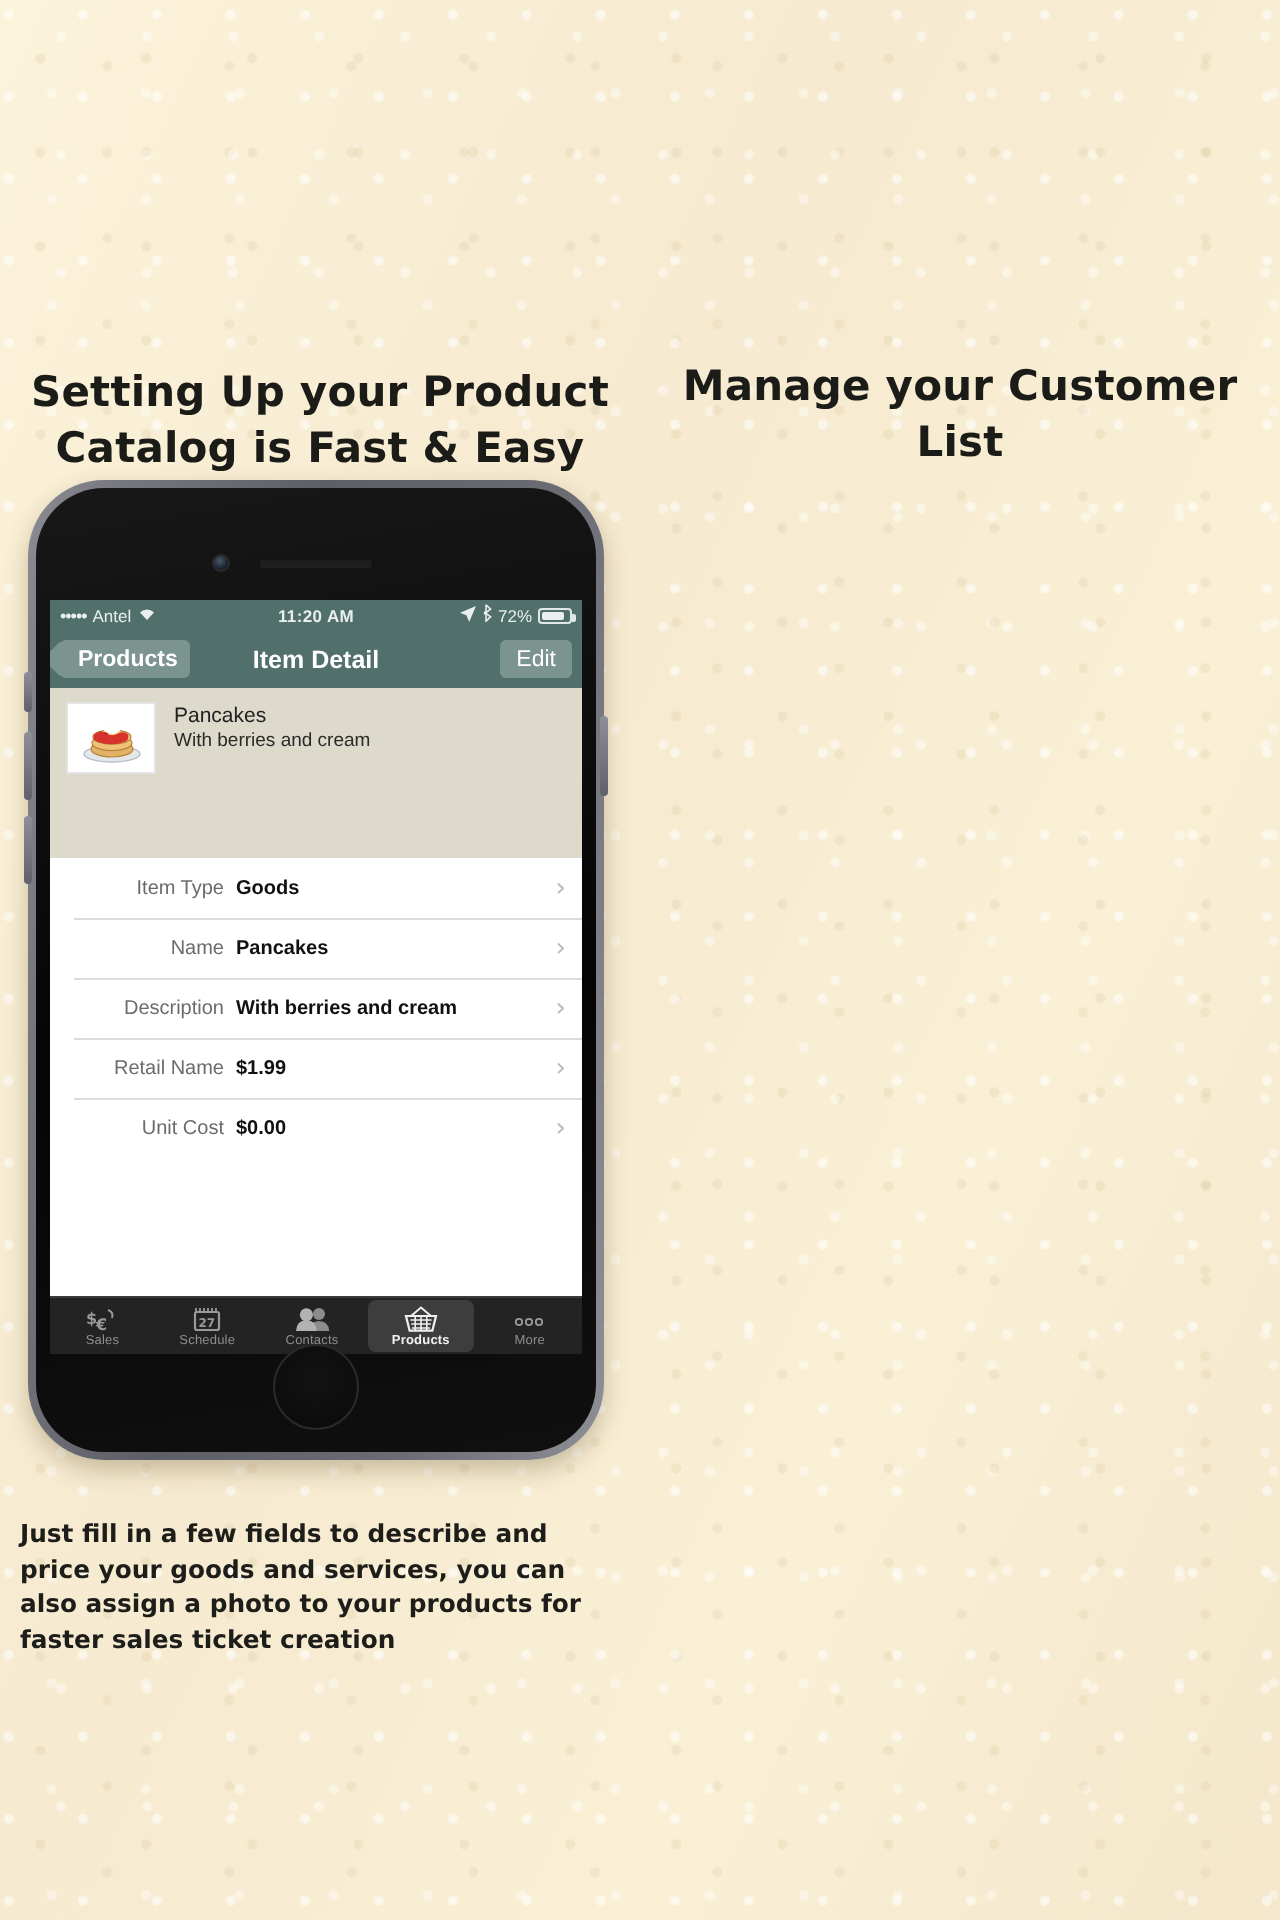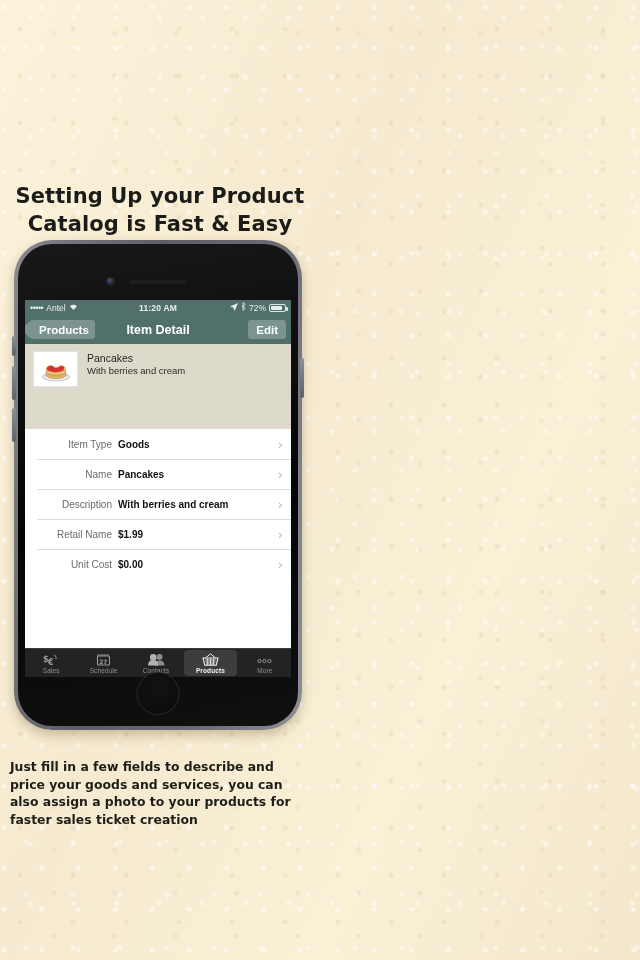--- a/index.html
+++ b/index.html
@@ -244,21 +244,21 @@
   .edit-btn {
     margin-left: auto;
     height: 19px;
     display: inline-flex;
     align-items: center;
     background: #7b948f;
     border-radius: 3px;
     padding: 0 8px;
     color: #ffffff;
     font-size: 11.5px;
-    font-weight: bold;
+    font-weight: normal;
     position: relative;
     z-index: 2;
   }
 
   
   .content {
     position: absolute;
     top: 44px;
     bottom: 28px;
     left: 0; right: 0;
@@ -557,16 +557,17 @@
         </div>
         <div class="home-btn"></div>
       </div>
     </div>
 
     <div class="caption caption-left">Just fill in a few fields to describe and price your goods and services, you can also assign a photo to your products for faster sales ticket creation</div>
   </div>
 
   <div class="col col-right">
 
+    <div class="headline headline-right">Manage your Customer List</div>
 
   </div>
 
 </div>
 
 </body></html>

